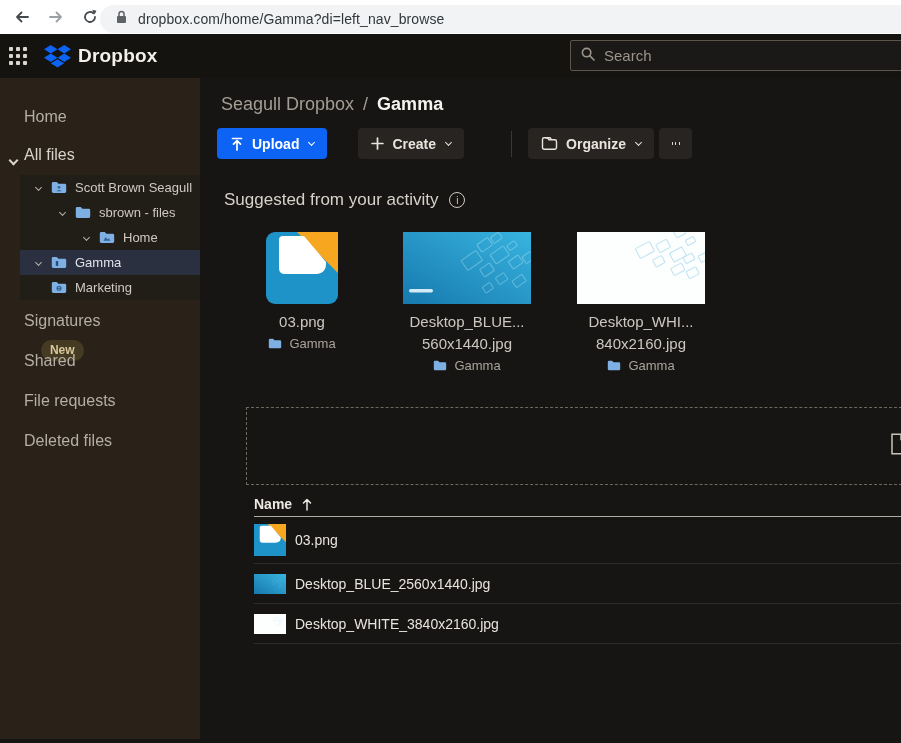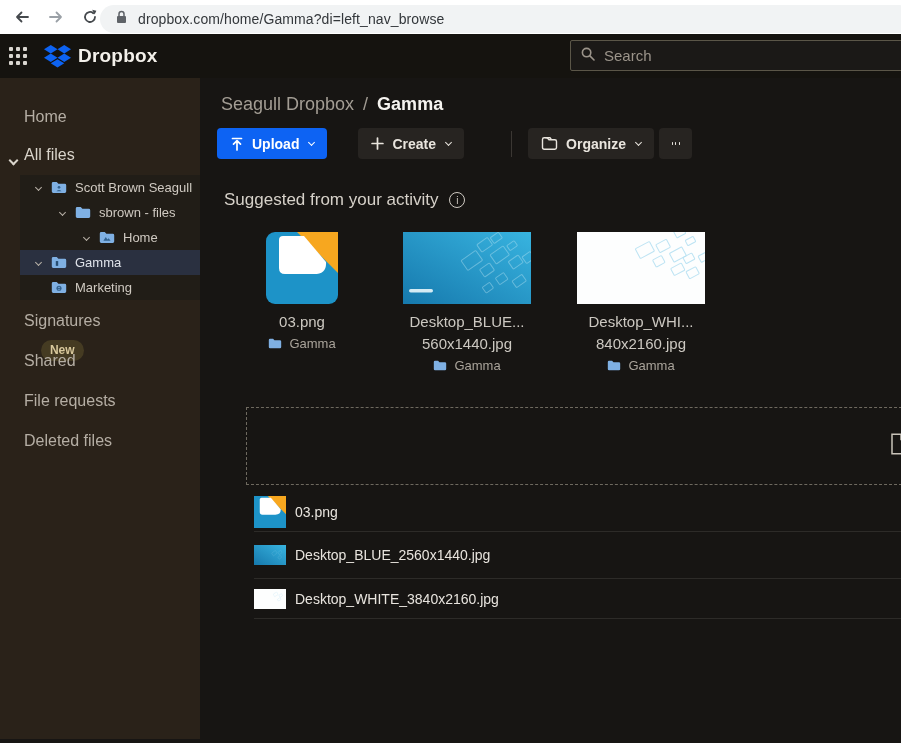--- a/index.html
+++ b/index.html
@@ -366,20 +366,26 @@
     <div class="dropzone">
       <span class="dz-icon">
         <svg width="18" height="22" viewBox="0 0 18 22">
             <path d="M2 1.2 H11 L16.2 6.4 V20.8 H2 Z" stroke="#c9c3b9" stroke-width="1.5" fill="none"></path>
             <path d="M11 1.2 V6.4 H16.2" stroke="#c9c3b9" stroke-width="1.5" fill="none"></path>
           </svg>
       </span>
     </div>
 
     <div class="file-table">
+      <div class="ft-header">
+        <span>Name</span>
+        <svg width="10" height="13" viewBox="0 0 10 13">
+            <path d="M5 12 V2 M1.5 5 L5 1.5 L8.5 5" stroke="#ece8e2" stroke-width="1.5" fill="none" stroke-linecap="round" stroke-linejoin="round"></path>
+          </svg>
+      </div>
       <div class="ft-row">
         <svg class="row-thumb-sq" viewBox="0 0 72 72">
           <rect width="72" height="72" fill="#1d93c8"></rect>
           <polygon points="31,0 72,0 72,41" fill="#f7a71f"></polygon>
           <path d="M17 4 H38 L60 30 Q61 42 48 42 H19 Q13 42 13 36 V8 Q13 4 17 4 Z" fill="#ffffff"></path>
         </svg>
         <span>03.png</span>
       </div>
       <div class="ft-row">
         <svg class="row-thumb-wide" viewBox="0 0 128 72" preserveAspectRatio="none">

